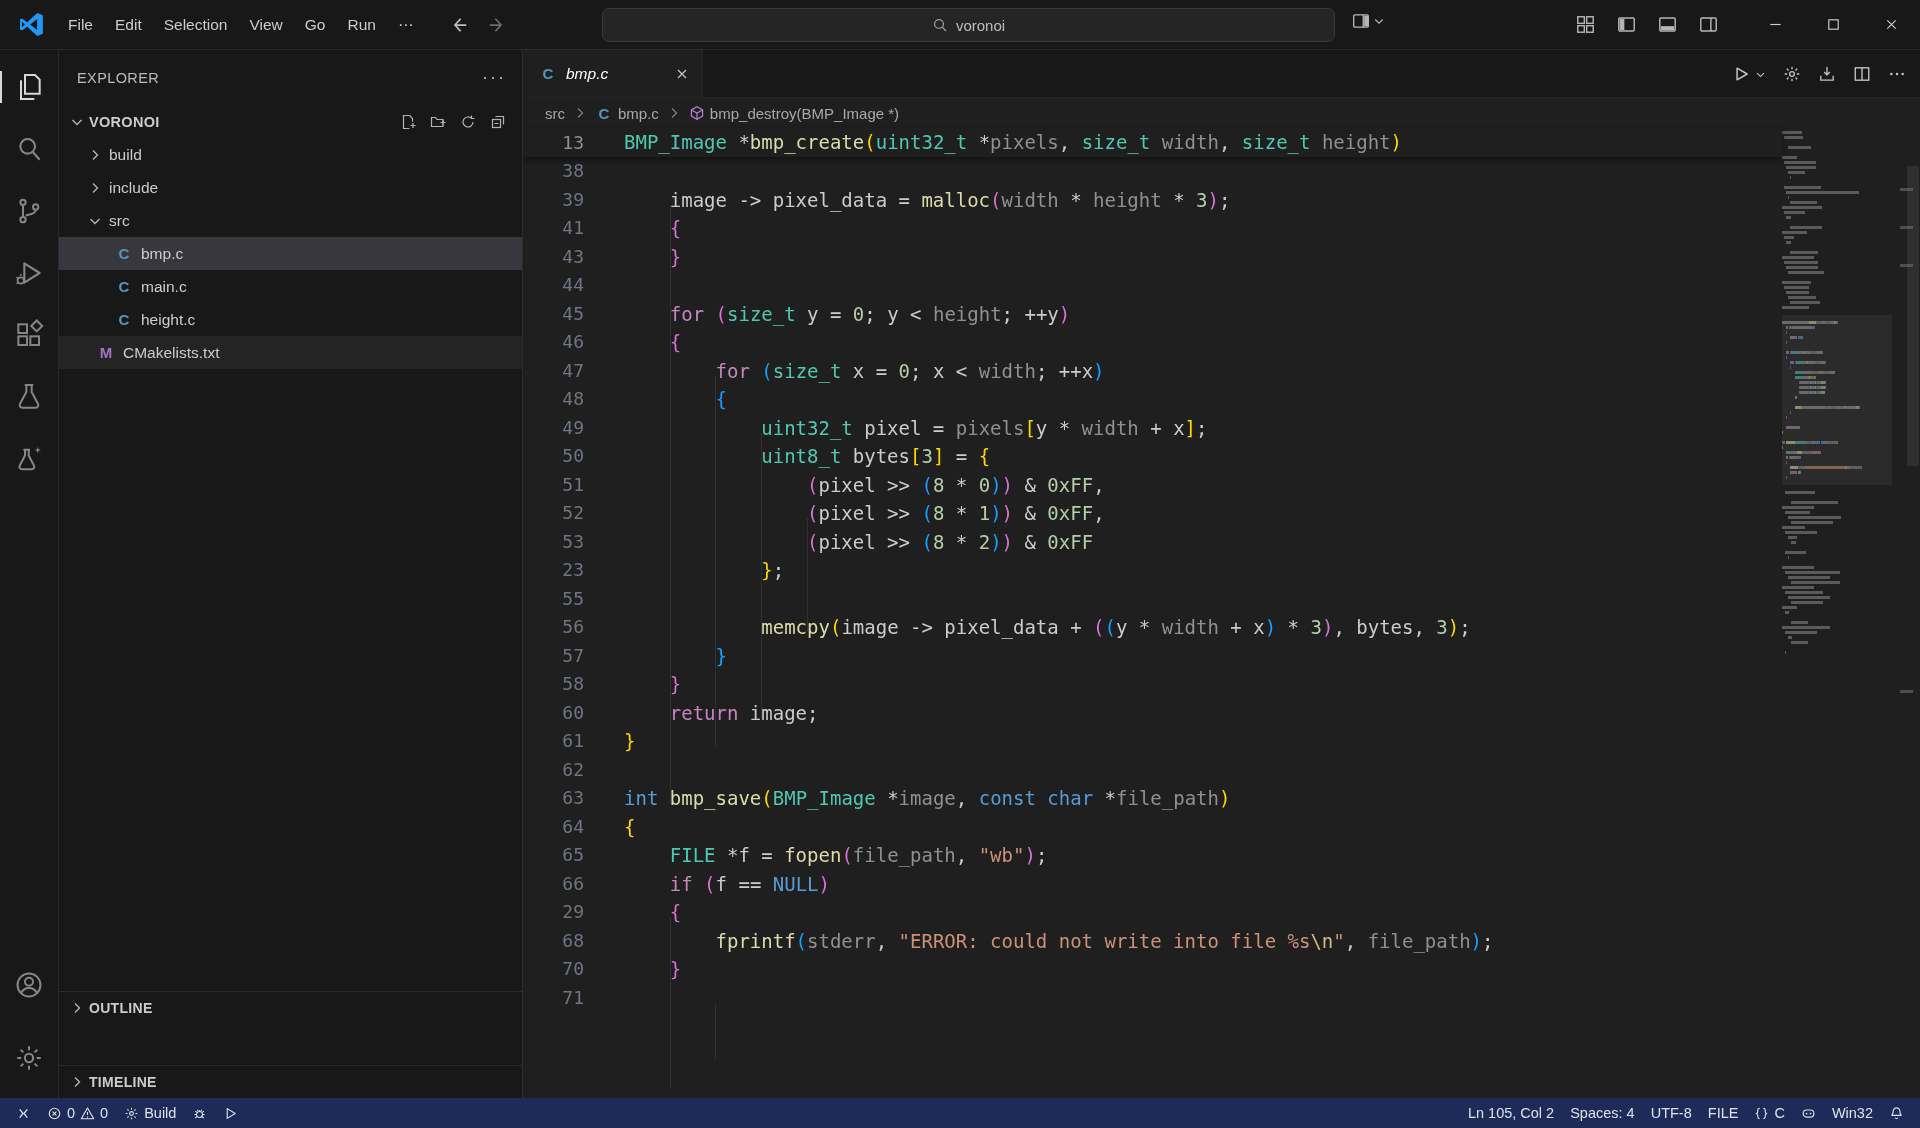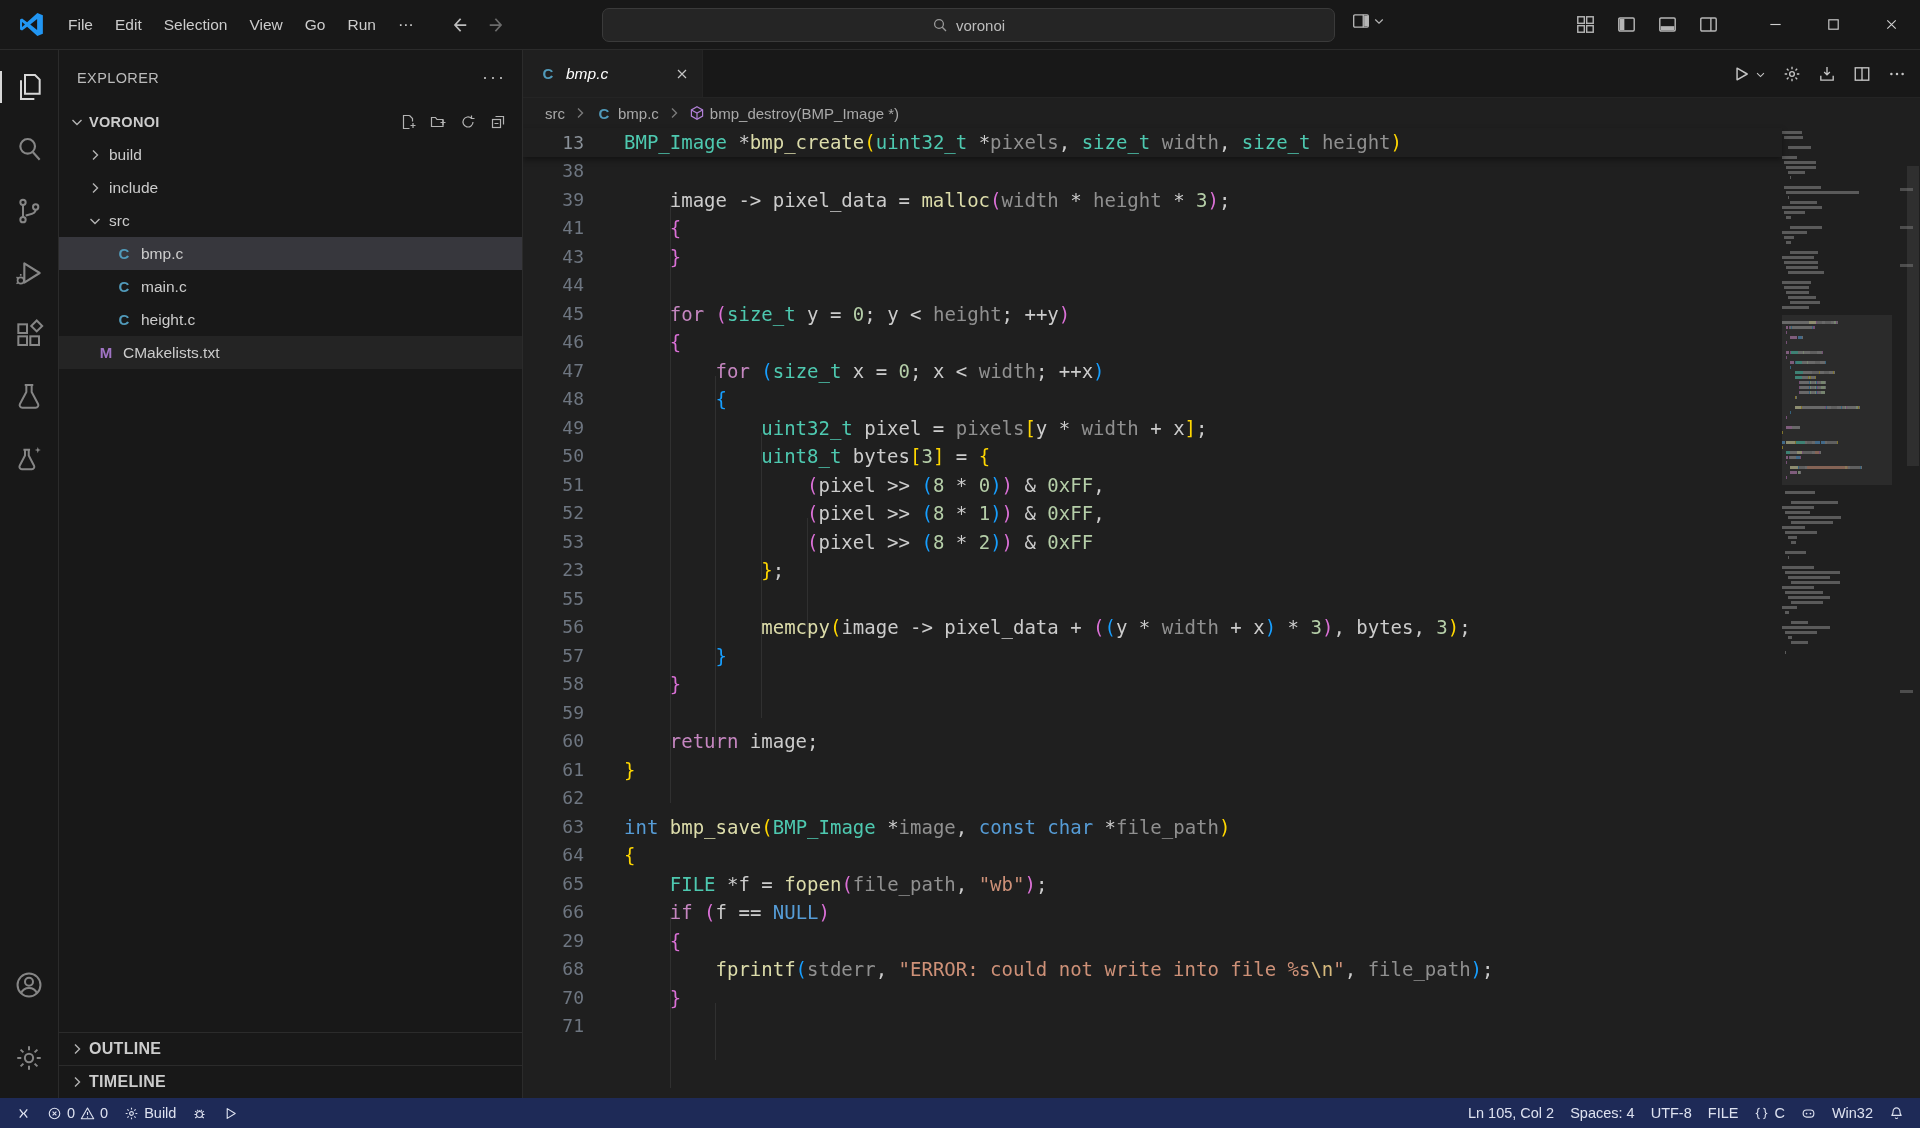--- a/index.html
+++ b/index.html
@@ -48,21 +48,21 @@
   .section-row .ic, .tree-chev { width:16px; height:16px; flex:none; color:#b3b3b3; }
   .section-actions { margin-left:auto; display:flex; gap:14px; padding-right:16px; color:#bdbdbd; }
   .section-actions .ic { width:16px; height:16px; }
   .tree-row { height:33px; display:flex; align-items:center; color:#cccccc; font-size:15.5px; }
   .tree-row.selected { background:#37373d; }
   .tree-row.focused { background:rgba(255,255,255,.055); }
   .file-ic { width:18px; height:18px; display:flex; align-items:center; justify-content:center;
     font-weight:700; font-size:15px; margin-right:8px; flex:none; font-family:"Liberation Sans",sans-serif; }
   .bottom-panels { position:absolute; bottom:0; left:0; right:0; }
   .panel-row { height:33px; border-top:1px solid #2b2b2b; display:flex; align-items:center; padding-left:10px;
-    font-weight:700; font-size:16px; color:#cccccc; letter-spacing:.3px; gap:4px; }
+    font-weight:700; font-size:14px; color:#cccccc; letter-spacing:.3px; gap:4px;margin-top:41px; }
 
   
   .editor { flex:1; position:relative; background:#1f1f1f; overflow:hidden; }
   .tabbar { height:48px; background:#181818; display:flex; border-bottom:1px solid #242424; position:relative; }
   .tab { width:180px; background:#1f1f1f; display:flex; align-items:center; padding:0 12px 0 16px; gap:9px;
     font-size:15.5px; color:#ffffff; font-style:italic; border-right:1px solid #242424; }
   .tab .file-ic { margin-right:0; }
   .tab-close { margin-left:auto; width:16px; height:16px; color:#c5c5c5; }
   .editor-actions { position:absolute; right:14px; top:0; height:48px; display:flex; align-items:center; gap:17px; color:#c5c5c5; }
   .editor-actions .ic { width:18px; height:18px; }
@@ -494,21 +494,20 @@
         <div class="code-line"><span class="ln">49</span><span class="lc"><span class="t-plain">            </span><span class="t-type">uint32_t</span><span class="t-plain"> pixel = </span><span class="t-param">pixels</span><span class="t-b1">[</span><span class="t-plain">y * </span><span class="t-param">width</span><span class="t-plain"> + x</span><span class="t-b1">]</span><span class="t-plain">;</span></span></div>
         <div class="code-line"><span class="ln">50</span><span class="lc"><span class="t-plain">            </span><span class="t-type">uint8_t</span><span class="t-plain"> bytes</span><span class="t-b1">[</span><span class="t-num">3</span><span class="t-b1">]</span><span class="t-plain"> = </span><span class="t-b1">{</span></span></div>
         <div class="code-line"><span class="ln">51</span><span class="lc"><span class="t-plain">                </span><span class="t-b2">(</span><span class="t-plain">pixel &gt;&gt; </span><span class="t-b3">(</span><span class="t-num">8</span><span class="t-plain"> * </span><span class="t-num">0</span><span class="t-b3">)</span><span class="t-b2">)</span><span class="t-plain"> &amp; </span><span class="t-num">0xFF</span><span class="t-plain">,</span></span></div>
         <div class="code-line"><span class="ln">52</span><span class="lc"><span class="t-plain">                </span><span class="t-b2">(</span><span class="t-plain">pixel &gt;&gt; </span><span class="t-b3">(</span><span class="t-num">8</span><span class="t-plain"> * </span><span class="t-num">1</span><span class="t-b3">)</span><span class="t-b2">)</span><span class="t-plain"> &amp; </span><span class="t-num">0xFF</span><span class="t-plain">,</span></span></div>
         <div class="code-line"><span class="ln">53</span><span class="lc"><span class="t-plain">                </span><span class="t-b2">(</span><span class="t-plain">pixel &gt;&gt; </span><span class="t-b3">(</span><span class="t-num">8</span><span class="t-plain"> * </span><span class="t-num">2</span><span class="t-b3">)</span><span class="t-b2">)</span><span class="t-plain"> &amp; </span><span class="t-num">0xFF</span></span></div>
         <div class="code-line"><span class="ln">23</span><span class="lc"><span class="t-plain">            </span><span class="t-b1">}</span><span class="t-plain">;</span></span></div>
         <div class="code-line"><span class="ln">55</span><span class="lc"></span></div>
         <div class="code-line"><span class="ln">56</span><span class="lc"><span class="t-plain">            </span><span class="t-fn">memcpy</span><span class="t-b1">(</span><span class="t-plain">image -&gt; pixel_data + </span><span class="t-b2">(</span><span class="t-b3">(</span><span class="t-plain">y * </span><span class="t-param">width</span><span class="t-plain"> + x</span><span class="t-b3">)</span><span class="t-plain"> * </span><span class="t-num">3</span><span class="t-b2">)</span><span class="t-plain">, bytes, </span><span class="t-num">3</span><span class="t-b1">)</span><span class="t-plain">;</span></span></div>
         <div class="code-line"><span class="ln">57</span><span class="lc"><span class="t-plain">        </span><span class="t-b3">}</span></span></div>
         <div class="code-line"><span class="ln">58</span><span class="lc"><span class="t-plain">    </span><span class="t-b2">}</span></span></div>
-        <div class="code-line"><span class="ln">59</span><span class="lc"></span></div>
         <div class="code-line"><span class="ln">60</span><span class="lc"><span class="t-plain">    </span><span class="t-kw">return</span><span class="t-plain"> image;</span></span></div>
         <div class="code-line"><span class="ln">61</span><span class="lc"><span class="t-b1">}</span></span></div>
         <div class="code-line"><span class="ln">62</span><span class="lc"></span></div>
         <div class="code-line"><span class="ln">63</span><span class="lc"><span class="t-kw2">int</span><span class="t-plain"> </span><span class="t-fn">bmp_save</span><span class="t-b1">(</span><span class="t-type">BMP_Image</span><span class="t-plain"> *</span><span class="t-param">image</span><span class="t-plain">, </span><span class="t-kw2">const</span><span class="t-plain"> </span><span class="t-kw2">char</span><span class="t-plain"> *</span><span class="t-param">file_path</span><span class="t-b1">)</span></span></div>
         <div class="code-line"><span class="ln">64</span><span class="lc"><span class="t-b1">{</span></span></div>
         <div class="code-line"><span class="ln">65</span><span class="lc"><span class="t-plain">    </span><span class="t-type">FILE</span><span class="t-plain"> *f = </span><span class="t-fn">fopen</span><span class="t-b2">(</span><span class="t-param">file_path</span><span class="t-plain">, </span><span class="t-str">"wb"</span><span class="t-b2">)</span><span class="t-plain">;</span></span></div>
         <div class="code-line"><span class="ln">66</span><span class="lc"><span class="t-plain">    </span><span class="t-kw">if</span><span class="t-plain"> </span><span class="t-b2">(</span><span class="t-plain">f == </span><span class="t-kw2">NULL</span><span class="t-b2">)</span></span></div>
         <div class="code-line"><span class="ln">29</span><span class="lc"><span class="t-plain">    </span><span class="t-b2">{</span></span></div>
         <div class="code-line"><span class="ln">68</span><span class="lc"><span class="t-plain">        </span><span class="t-fn">fprintf</span><span class="t-b3">(</span><span class="t-param">stderr</span><span class="t-plain">, </span><span class="t-str">"ERROR: could not write into file %s</span><span class="t-esc">\n</span><span class="t-str">"</span><span class="t-plain">, </span><span class="t-param">file_path</span><span class="t-b3">)</span><span class="t-plain">;</span></span></div>
         <div class="code-line"><span class="ln">70</span><span class="lc"><span class="t-plain">    </span><span class="t-b2">}</span></span></div>

